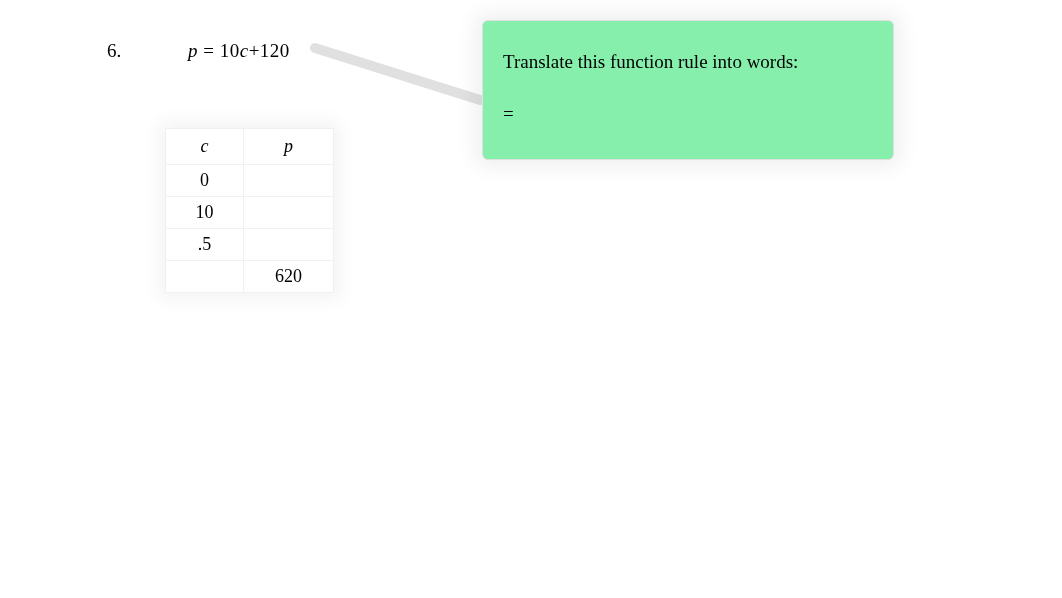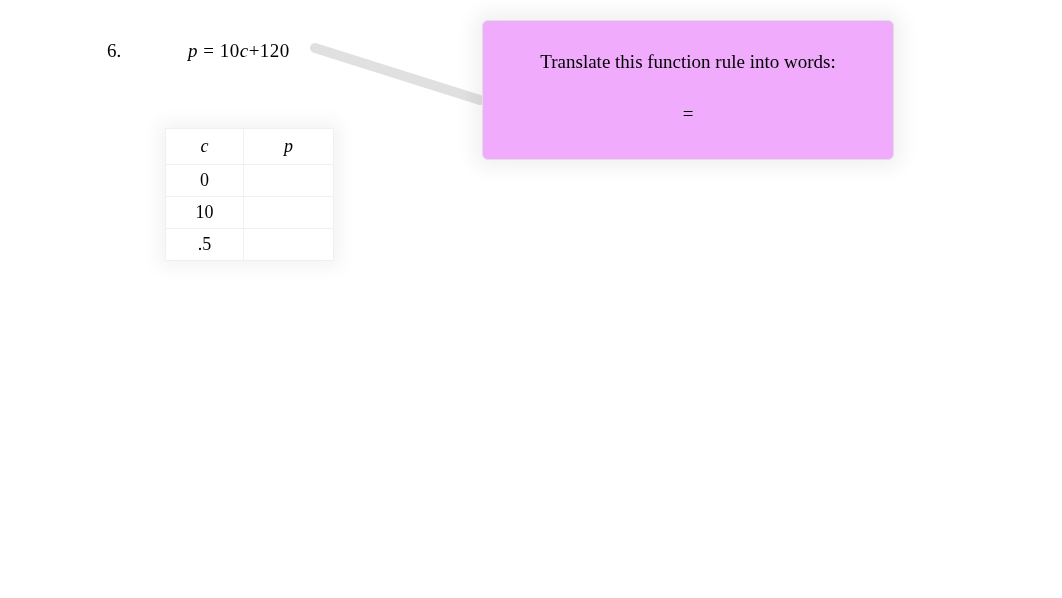--- a/index.html
+++ b/index.html
@@ -32,26 +32,26 @@
     }
     .equation .var {
       font-style: italic;
     }
     .callout-box {
       position: absolute;
       left: 482px;
       top: 20px;
       width: 412px;
       height: 140px;
-      background: #f0abfc;
+      background: #86efac;
       border: 1px solid #e0e0e0;
       border-radius: 6px;
       box-shadow: 0 0 20px 8px rgba(0,0,0,0.06);
       padding: 30px 20px;
-      text-align: center;
+      text-align: left;
     }
     .callout-title {
       font-size: 19px;
       color: #000;
       margin-bottom: 30px;
     }
     .callout-equals {
       font-size: 19px;
       color: #000;
     }
@@ -122,14 +122,18 @@
       <td class="col-p"></td>
     </tr>
     <tr>
       <td class="col-c">10</td>
       <td class="col-p"></td>
     </tr>
     <tr>
       <td class="col-c">.5</td>
       <td class="col-p"></td>
     </tr>
+    <tr>
+      <td class="col-c"></td>
+      <td class="col-p">620</td>
+    </tr>
   </tbody>
 </table>
 
 </body></html>

